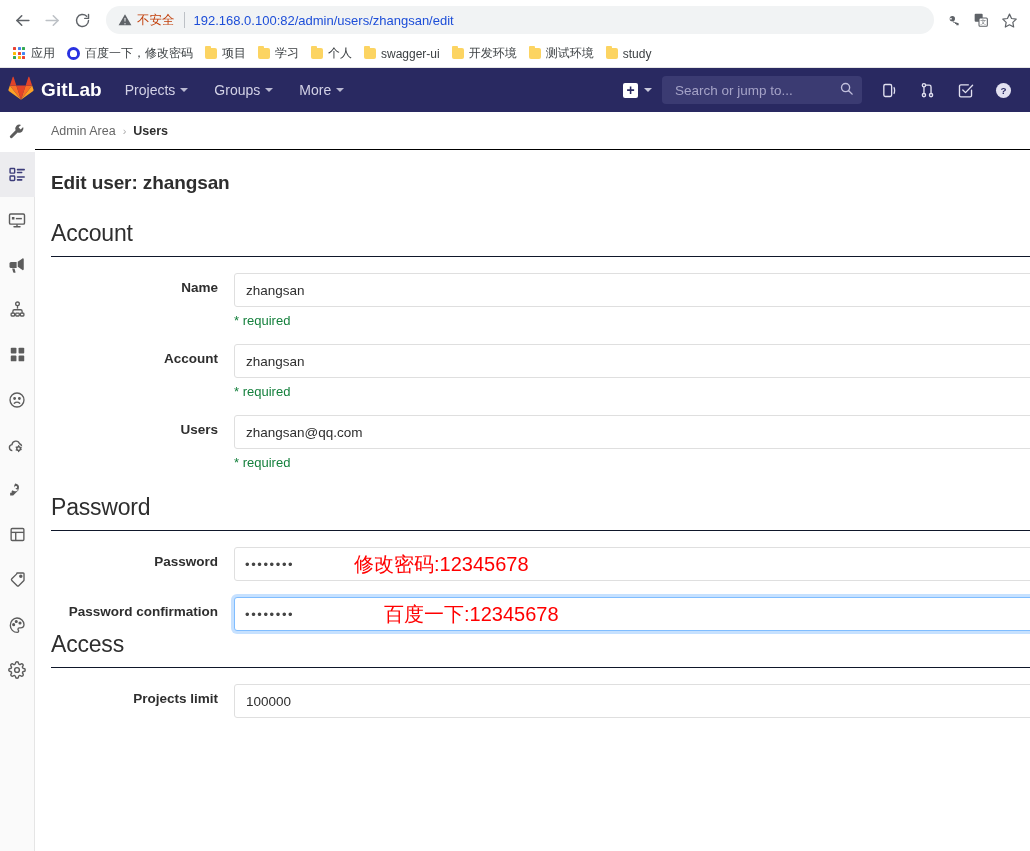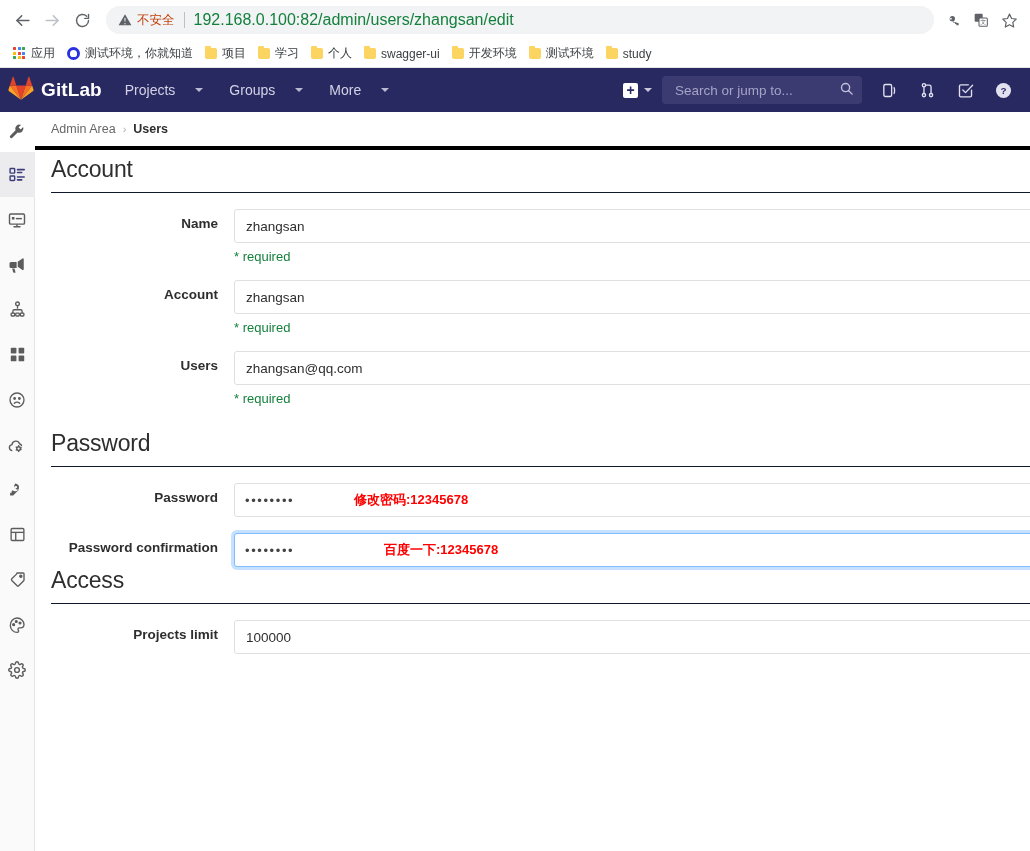--- a/index.html
+++ b/index.html
@@ -62,22 +62,22 @@
     flex: none;
   }
   .omni-sep {
     width: 1px;
     height: 16px;
     background: #bdc1c6;
     margin: 0 9px;
     flex: none;
   }
   .omni-url {
-    font-size: 16px;
-    color: #15803d;
+    font-size: 13px;
+    color: #1d4ed8;
     white-space: nowrap;
     overflow: hidden;
     text-overflow: ellipsis;
   }
   .toolbar-icons {
     display: flex;
     align-items: center;
     gap: 2px;
     flex: none;
   }
@@ -173,21 +173,21 @@
   }
   .gl-nav-items {
     display: flex;
     align-items: center;
     height: 44px;
     flex: none;
   }
   .gl-nav-item {
     display: flex;
     align-items: center;
-    gap: 20px;
+    gap: 5px;
     padding: 0 13px;
     height: 30px;
     font-size: 14px;
     color: #d3d2e6;
   }
   .caret {
     width: 0; height: 0;
     border-left: 4px solid transparent;
     border-right: 4px solid transparent;
     border-top: 4.5px solid currentColor;
@@ -281,21 +281,21 @@
     background: #fff;
     position: relative;
     overflow: hidden;
   }
   .breadcrumb-bar {
     height: 38px;
     display: flex;
     align-items: center;
     padding: 0 0 0 16px;
     font-size: 12.5px;
-    border-bottom: 4px solid #000000;
+    border-bottom: 1px solid #000000;
   }
   .bc-link { color: #666; }
   .bc-sep { color: #adadad; margin: 0 7px; font-size: 11px; }
   .bc-current { color: #2e2e2e; font-weight: bold; }
 
   .page-title {
     font-size: 19px;
     font-weight: bold;
     color: #2e2e2e;
     padding: 22px 0 20px 16px;
@@ -373,22 +373,22 @@
     pointer-events: none;
   }
   .annot {
     position: absolute;
     left: 120px;
     top: 0;
     height: 34px;
     display: flex;
     align-items: center;
     color: #ff0000;
-    font-weight: bold;
-    font-size: 13px;
+    font-weight: normal;
+    font-size: 20px;
     pointer-events: none;
   }
   .annot.conf { left: 150px; }
 </style>
 </head>
 <body>
 
 <div class="browser-chrome">
 
   <div class="toolbar">
@@ -460,21 +460,21 @@
             <i style="background:#ea4335"></i>
         </span>
       </span>
       <span>应用</span>
     </div>
 
     <div class="bm">
       <span class="bm-ico">
           <span class="baidu-ic"></span>
         </span>
-      <span>测试环境，你就知道</span>
+      <span>百度一下，修改密码</span>
     </div>
 
     <div class="bm">
       <span class="bm-ico">
           <span class="folder-ic"></span>
         </span>
       <span>项目</span>
     </div>
 
     <div class="bm">
@@ -728,20 +728,21 @@
   </div>
 
   <div class="content">
 
     <div class="breadcrumb-bar">
       <span class="bc-link">Admin Area</span>
       <span class="bc-sep">›</span>
       <span class="bc-current">Users</span>
     </div>
 
+    <div class="page-title">Edit user: zhangsan</div>
 
     <div class="form-area">
 
       <div class="section-head sec-account">Account</div>
 
       <div class="form-row">
         <div class="form-label">Name</div>
         <div class="field-col">
           <input class="txt-input" value="zhangsan" style="">
           <div class="req-note">* required</div>

